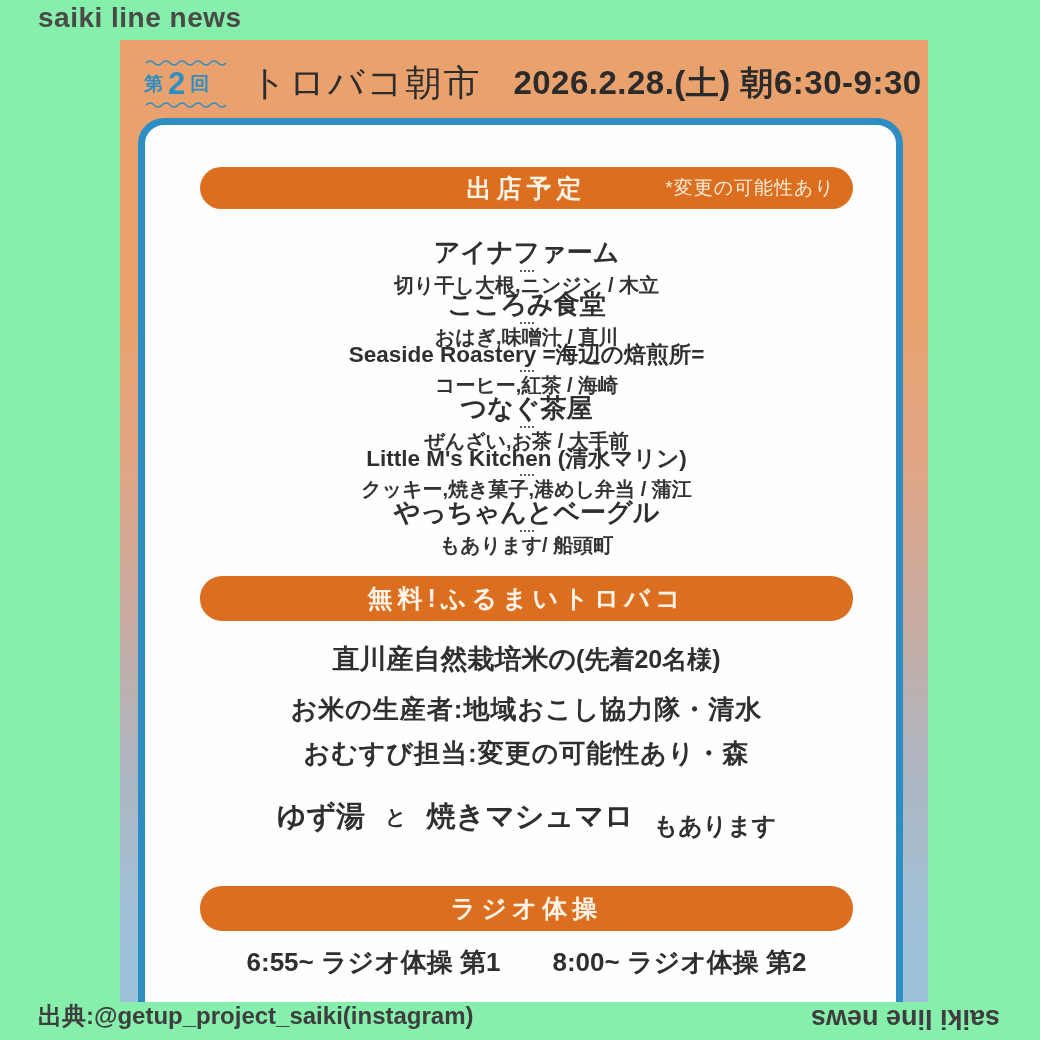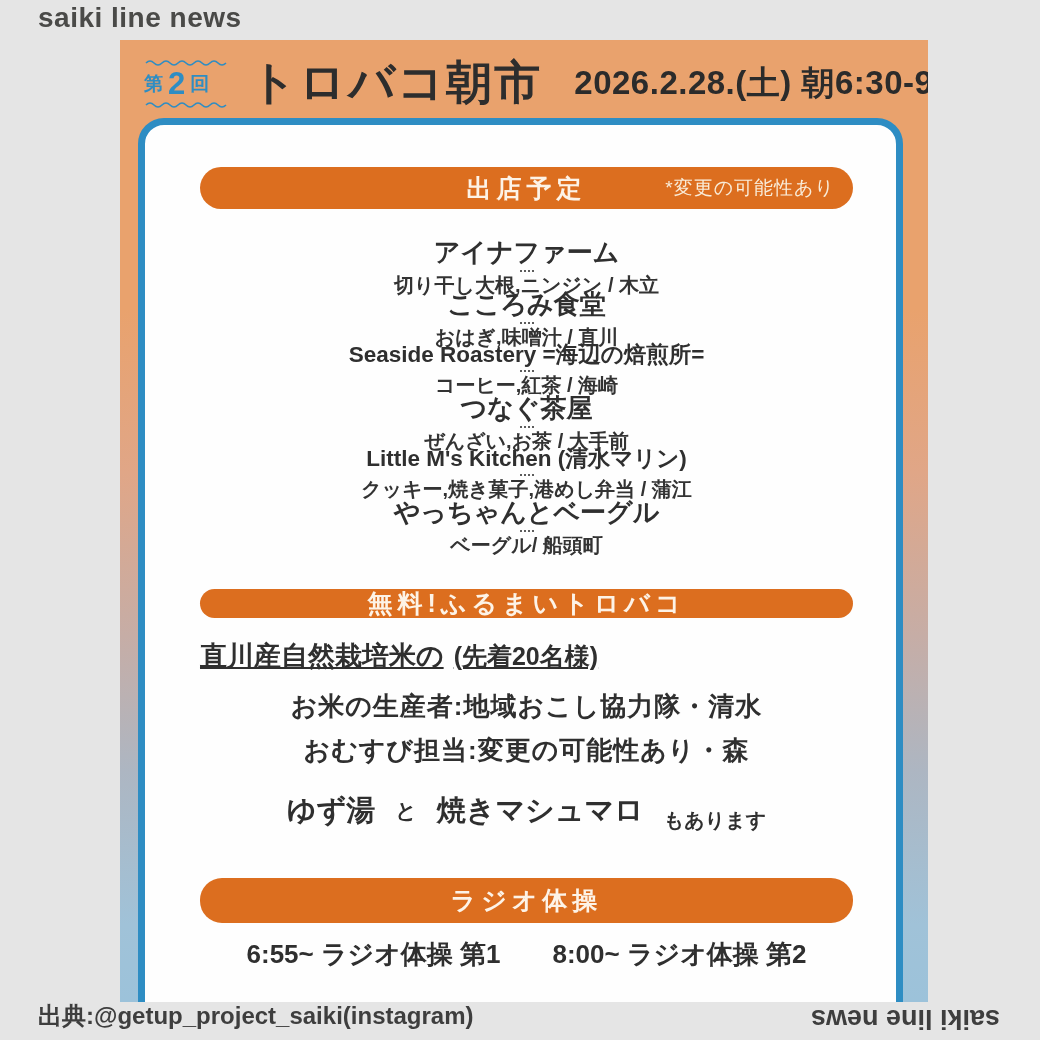--- a/index.html
+++ b/index.html
@@ -1,17 +1,17 @@
 <!DOCTYPE html>
 <html><head>
 <meta charset="utf-8">
 <style>
   html,body{margin:0;padding:0;}
   .stage{
-    position:relative; width:1040px; height:1040px; background:#e5e5e5;
+    position:relative; width:1040px; height:1040px; background:#86efac;
     font-family:"Liberation Sans","DejaVu Sans",sans-serif; overflow:hidden;
   }
   .top-label{
     position:absolute; left:38px; top:2px; font-size:28px; font-weight:700;
     color:#4a4a48; letter-spacing:0.5px;
   }
   
   .poster{
     position:absolute; left:120px; top:40px; width:808px; height:962px;
     background:linear-gradient(180deg,#e9a26d 0%,#e9a26d 28%,#e0a687 45%,
@@ -21,21 +21,21 @@
   .poster-header{
     position:absolute; top:10px; left:0; right:0; height:66px;
     display:flex; align-items:center; padding-left:24px;
   }
   .badge{ color:#2e8dc3; text-align:center; margin-right:20px; }
   .badge svg{ display:block; margin:0 auto; }
   .badge-text{ display:flex; align-items:center; gap:5px; font-weight:700;
     font-size:19px; line-height:1; padding:2px 0; }
   .badge-num{ font-size:31px; font-weight:700; }
   .event-title{
-    font-size:46px; font-weight:700; color:#2d2d2d; letter-spacing:2px;
+    font-size:36px; font-weight:400; color:#2d2d2d; letter-spacing:2px;
     margin-right:32px; white-space:nowrap;
   }
   .event-datetime{
     font-size:33px; font-weight:800; color:#2b2b2b; letter-spacing:0.5px;
     white-space:nowrap;
   }
   
   .card{
     position:absolute; left:18px; right:25px; top:78px; height:930px;
     background:#fefefe; border:7px solid #2e8dc3; border-radius:26px;
@@ -45,48 +45,48 @@
     position:relative; height:42px; background:#dc6e1f; border-radius:22px;
     display:flex; align-items:center; justify-content:center;
     color:#fdf3e7;
   }
   .banner-label{ font-size:25px; font-weight:700; letter-spacing:5px; white-space:nowrap; }
   .banner-note{
     position:absolute; right:18px; top:50%; transform:translateY(-50%);
     font-size:19px; font-weight:500; letter-spacing:1px; color:#f9ecd9;
   }
   .banner1{ margin-top:42px; }
-  .banner2{ margin-top:42px; height:29px; }
+  .banner2{ margin-top:29px; height:45px; }
   .banner3{ margin-top:44px; height:45px; }
   
   .vendor-list{ margin-top:26px; }
   .vendor-row{ display:flex; align-items:center; height:52px;flex-direction:column; }
   .vendor-name{ font-size:26px; font-weight:700; color:#2f2f2f; white-space:nowrap; }
   .vendor-name.long{ font-size:22.5px; }
   .leader{ flex:1; min-width:14px; height:13px;
     border-bottom:2.5px dotted #5c5c5c; margin:0 10px; }
   .vendor-detail{ font-size:20px; font-weight:600; color:#333; white-space:nowrap; }
   
   .omusubi-line{
-    margin-top:20px; display:flex; justify-content:flex-start; align-items:center;
-    gap:10px; color:#2f2f2f;text-decoration:underline;
+    margin-top:20px; display:flex; justify-content:center; align-items:center;
+    color:#2f2f2f;
   }
   .omusubi-pre{ font-size:27px; font-weight:600; }
   .omusubi-main{ font-size:40px; font-weight:800; letter-spacing:1px; }
   .omusubi-note{ font-size:25px; font-weight:600; }
   .free-lines{ margin-top:10px; }
   .free-line{ text-align:center; font-size:26px; font-weight:600; color:#2f2f2f;
     line-height:44px; letter-spacing:1px; }
   .extra-line{
     margin-top:16px; display:flex; justify-content:center; align-items:center;
     gap:20px; color:#2f2f2f;
   }
   .extra-big{ font-size:29px; font-weight:700; }
   .extra-small{ font-size:21px; font-weight:600; }
-  .extra-suffix{ font-size:20px; font-weight:600;margin-top:19px; }
+  .extra-suffix{ font-size:24px; font-weight:600;margin-top:19px; }
   
   .radio-line{
     margin-top:14px; display:flex; justify-content:center; gap:52px;
     font-size:26px; font-weight:600; color:#2f2f2f; white-space:nowrap;
   }
   
   .source{
     position:absolute; left:38px; top:1000px; font-size:24px; font-weight:600;
     color:#3e3e3e;
   }
@@ -156,21 +156,21 @@
 
         <div class="vendor-row">
           <span class="vendor-name long">Little M's Kitchen (清水マリン)</span>
           <span class="leader"></span>
           <span class="vendor-detail">クッキー,焼き菓子,港めし弁当 / 蒲江</span>
         </div>
 
         <div class="vendor-row">
           <span class="vendor-name">やっちゃんとベーグル</span>
           <span class="leader"></span>
-          <span class="vendor-detail">ベーグル/ 船頭町</span>
+          <span class="vendor-detail">もあります/ 船頭町</span>
         </div>
       </div>
 
       <div class="banner banner2">
         <span class="banner-label">無料!ふるまいトロバコ</span>
       </div>
 
       <div class="omusubi-line">
         <span class="omusubi-pre">直川産自然栽培米の</span>
         <span class="omusubi-note">(先着20名様)</span>

